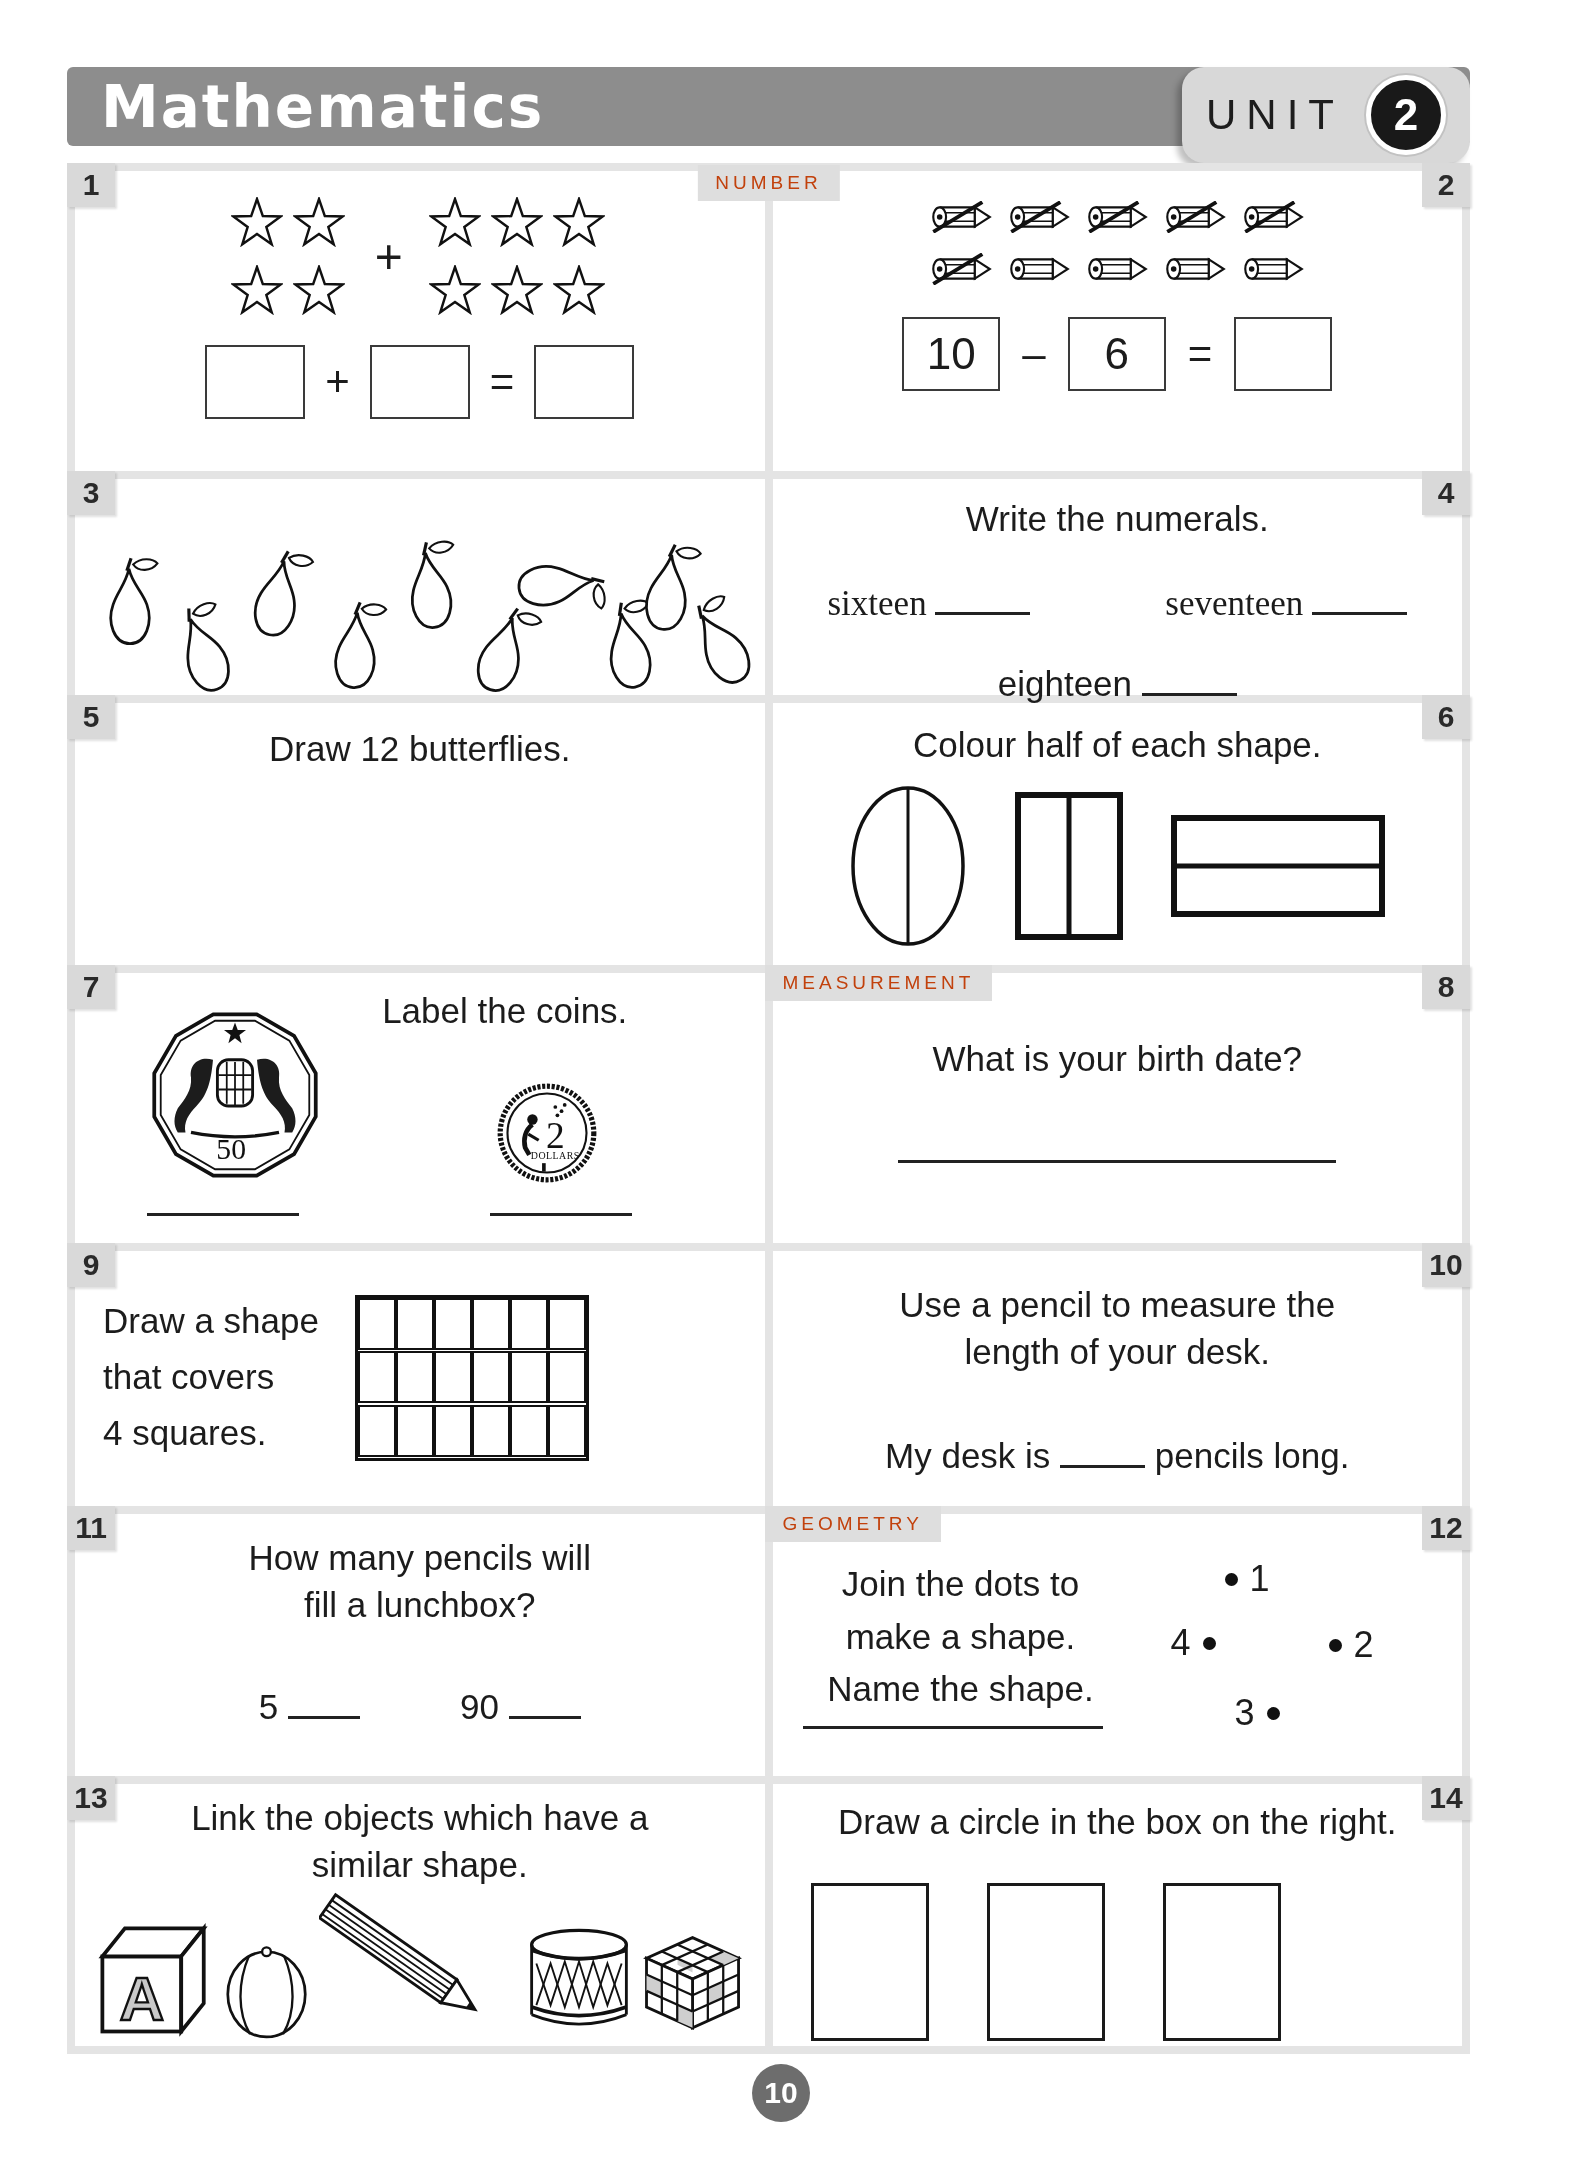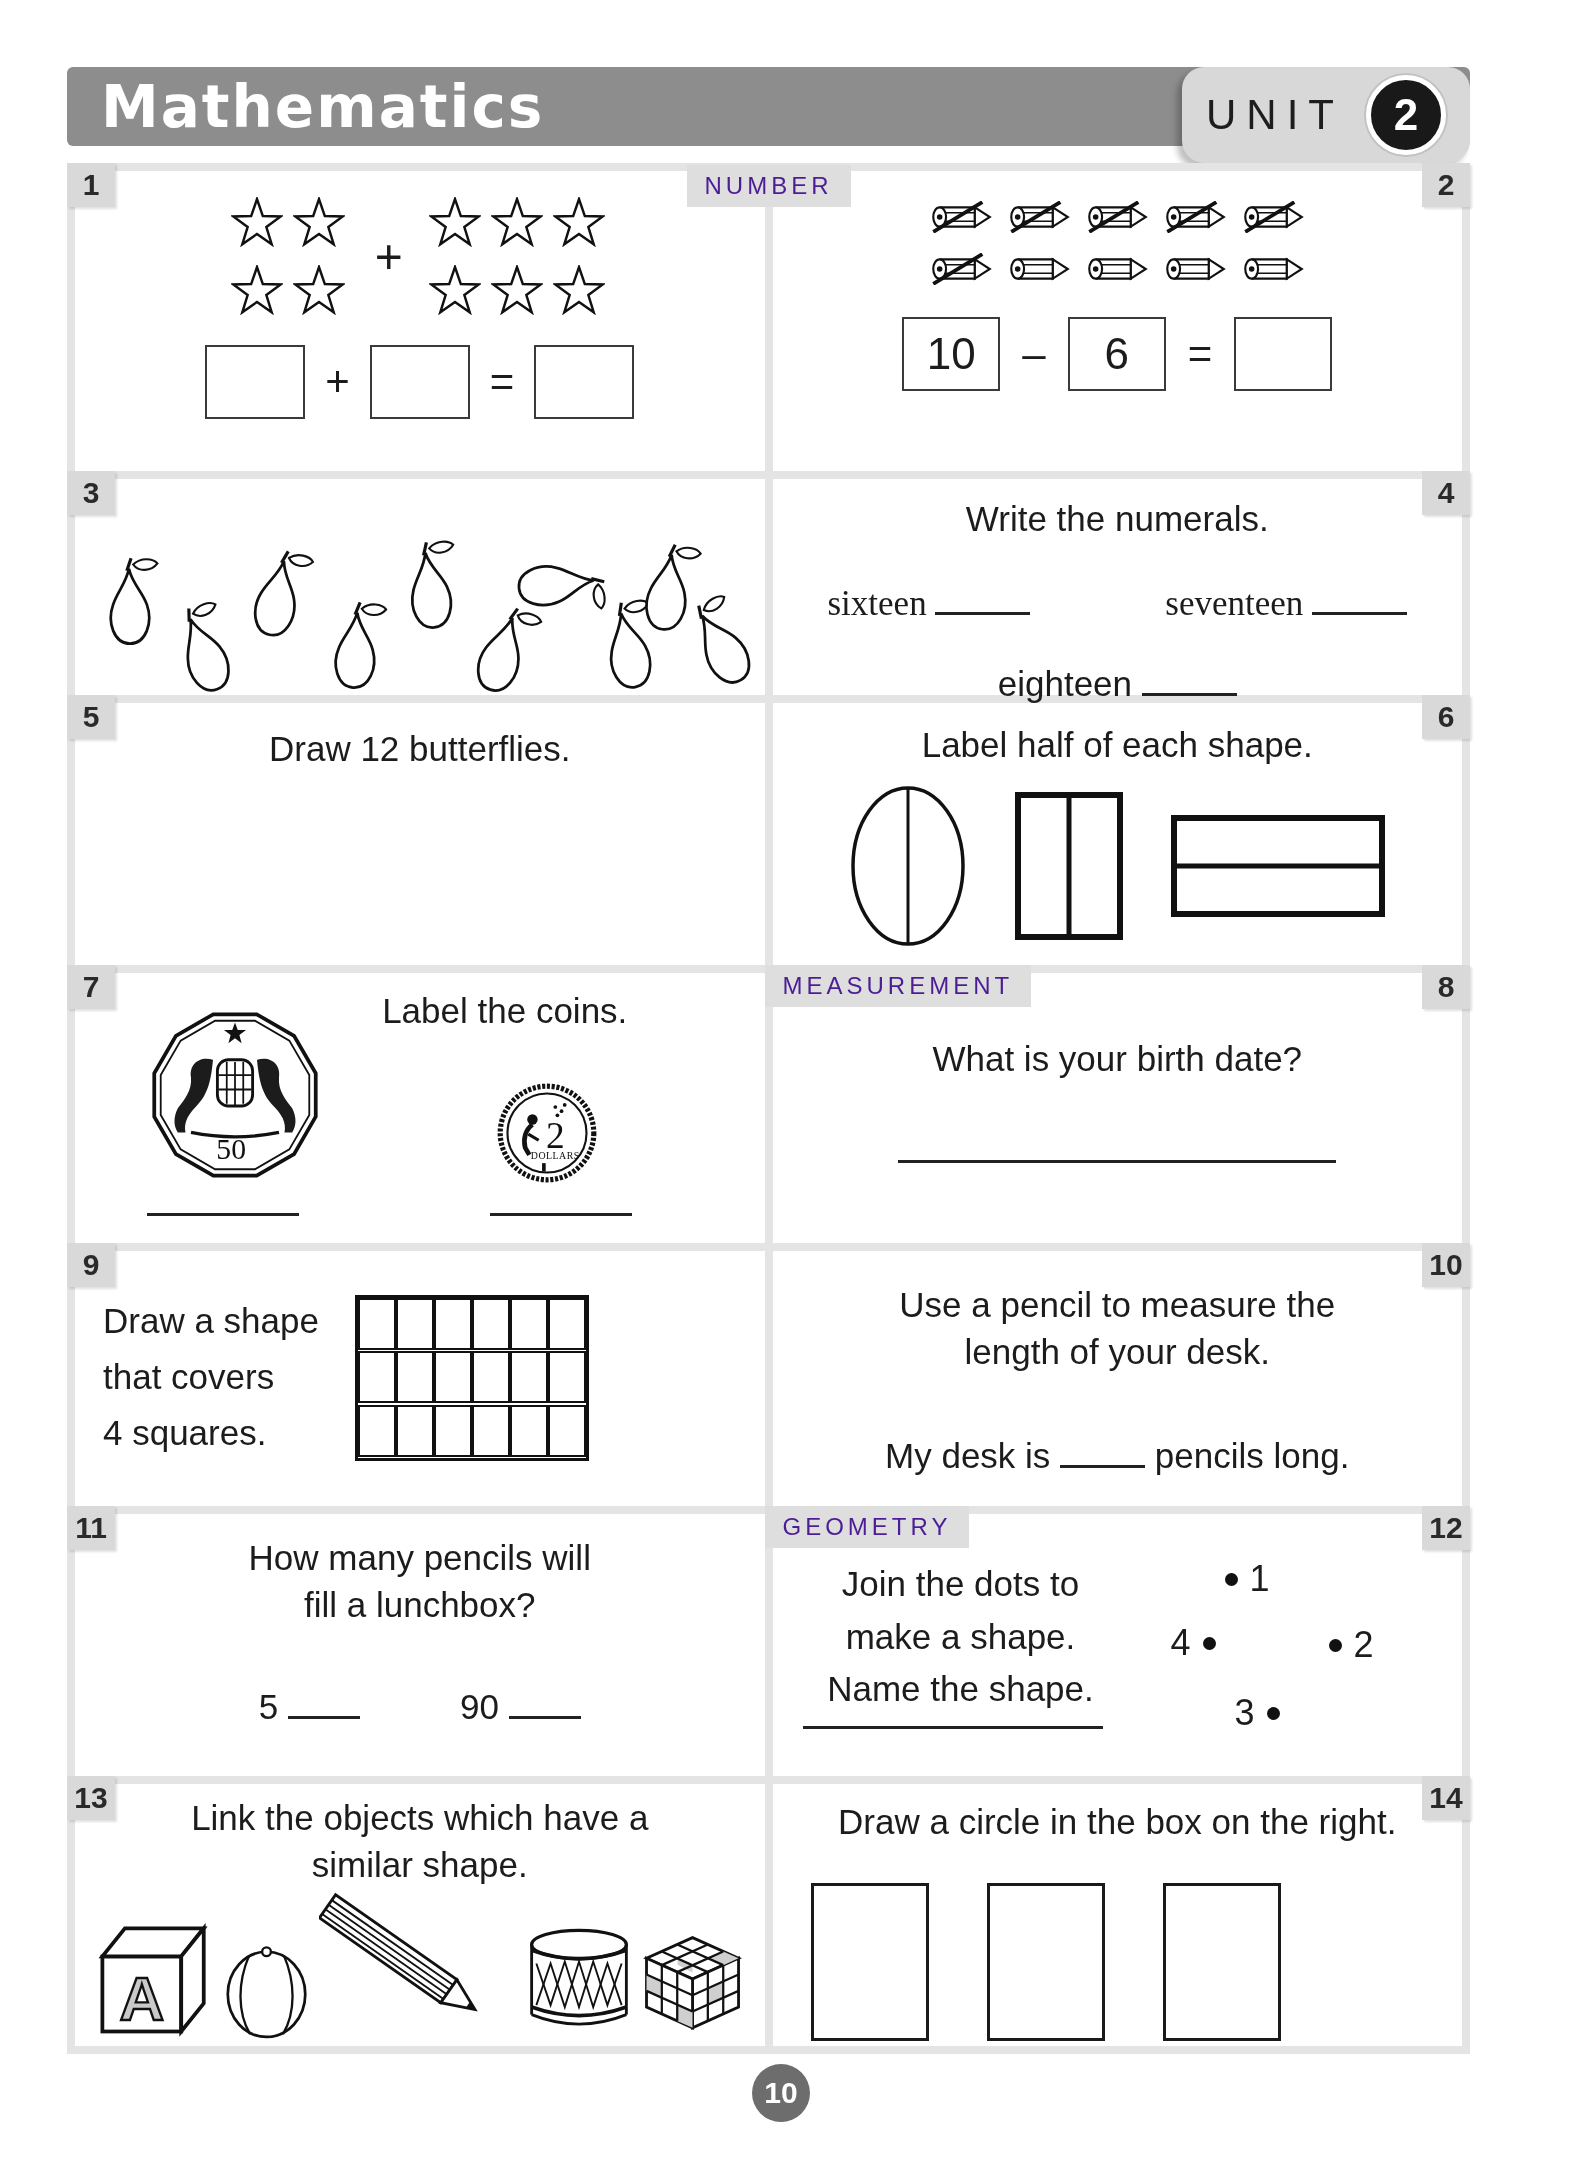--- a/index.html
+++ b/index.html
@@ -25,21 +25,21 @@
         display:grid;grid-template-columns:1fr 1fr;
         grid-template-rows:300px 216px 262px 270px 255px 262px 262px;
         gap:8px;padding:8px;box-sizing:border-box;}
   .cell{background:#ffffff;position:relative;}
 
   .num-tab{position:absolute;width:48px;height:44px;background:#d9d9d9;color:#2a2a2a;
            font-weight:bold;font-size:30px;display:flex;align-items:center;justify-content:center;
            top:-8px;z-index:3;box-shadow:2px 2px 2px rgba(0,0,0,0.12);}
   .num-left{left:-8px;} .num-right{right:-8px;}
 
-  .sec-tab{position:absolute;background:#dedede;color:#4c1d95;font-size:24px;letter-spacing:4px;
+  .sec-tab{position:absolute;background:#dedede;color:#c2410c;font-size:19px;letter-spacing:4px;
            padding:7px 18px;z-index:4;white-space:nowrap;}
   .sec-number{top:2px;left:50%;transform:translateX(-50%);}
   .sec-corner{top:-8px;left:-8px;}
 
   .instr{font-size:35px;text-align:center;line-height:1.35;}
 
   
   .star-zone{display:flex;justify-content:center;align-items:center;gap:26px;margin-top:26px;}
   .star-grid{display:grid;row-gap:18px;column-gap:6px;}
   .star-grid.g2{grid-template-columns:repeat(2,56px);}
@@ -383,21 +383,21 @@
     </section>
 
     <section class="cell">
       <div class="num-tab num-left">5</div>
       <div class="instr" style="margin-top:22px;">Draw 12 butterflies.</div>
       <div style="height:170px;"></div>
     </section>
 
     <section class="cell">
       <div class="num-tab num-right">6</div>
-      <div class="instr" style="margin-top:18px;">Label half of each shape.</div>
+      <div class="instr" style="margin-top:18px;">Colour half of each shape.</div>
       <div class="shape-row">
         <svg width="118" height="164" viewBox="0 0 118 164">
           <ellipse cx="59" cy="82" rx="55" ry="78" fill="#fff" stroke="#111" stroke-width="3.5"></ellipse>
           <line x1="59" y1="4" x2="59" y2="160" stroke="#111" stroke-width="3"></line>
         </svg>
         <svg width="108" height="148" viewBox="0 0 108 148">
           <rect x="3" y="3" width="102" height="142" fill="#fff" stroke="#111" stroke-width="6"></rect>
           <line x1="54" y1="3" x2="54" y2="145" stroke="#111" stroke-width="5"></line>
         </svg>
         <svg width="214" height="102" viewBox="0 0 214 102">

